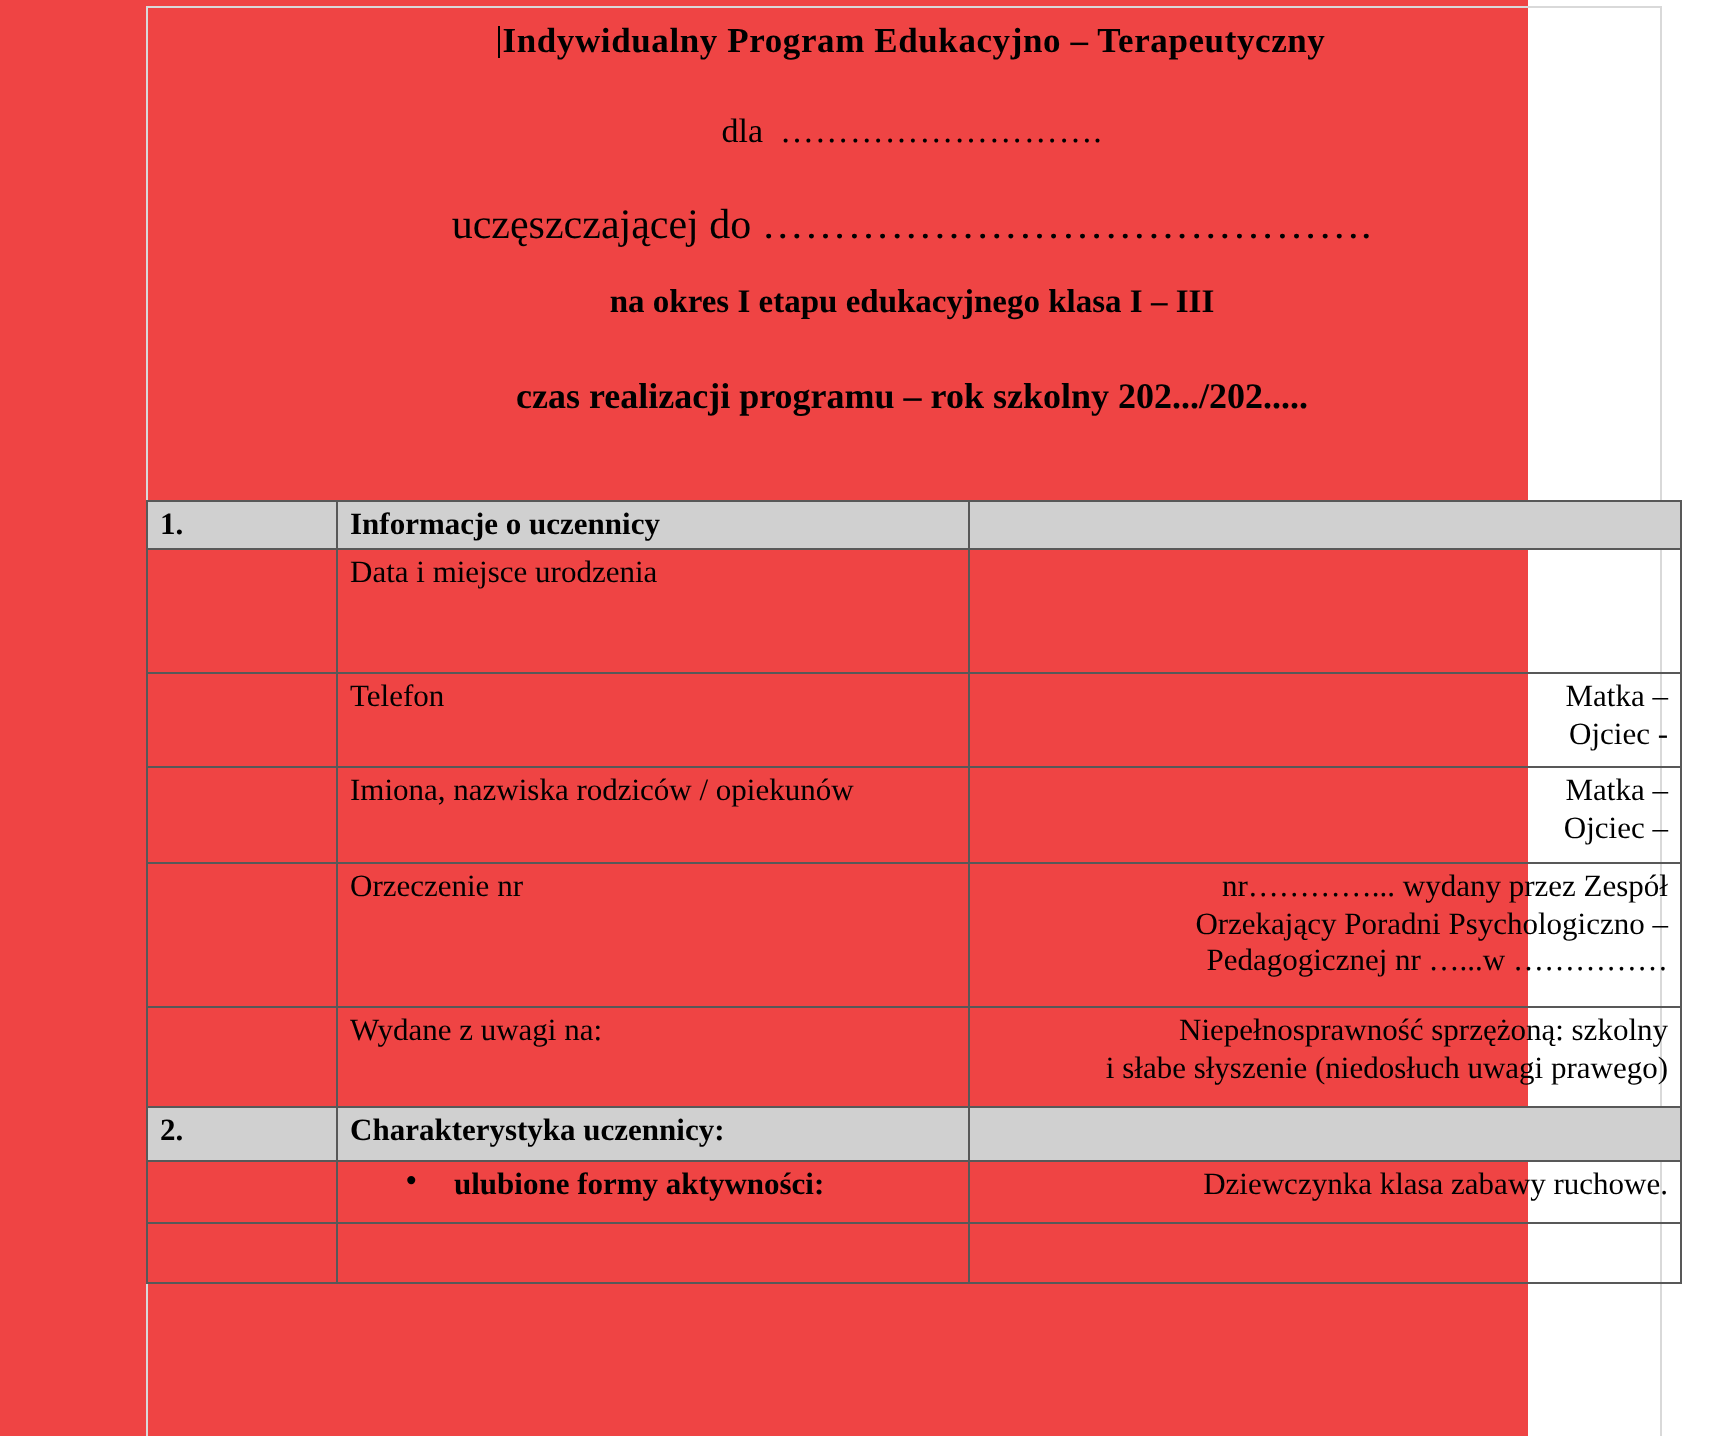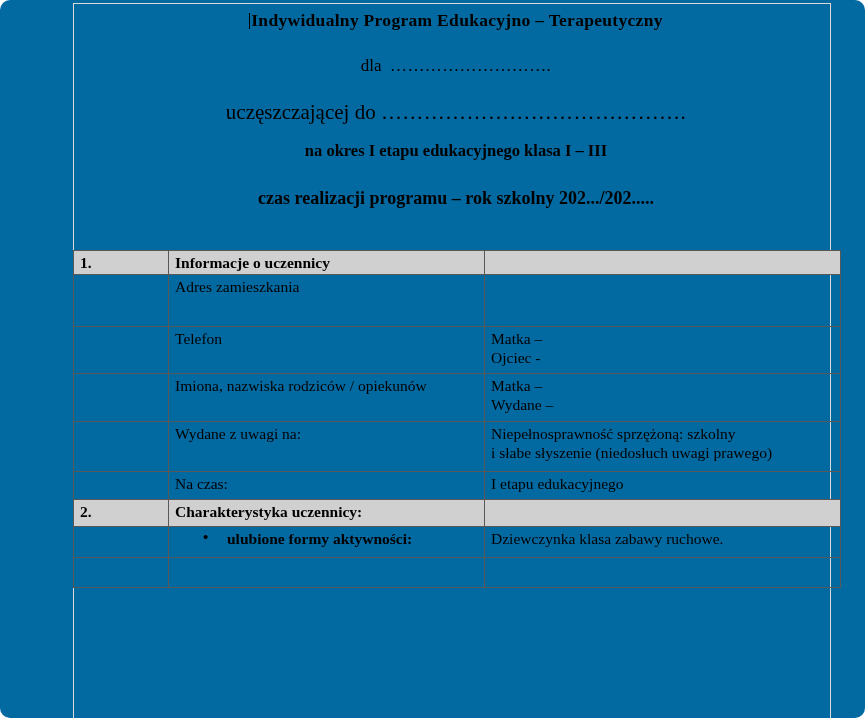--- a/index.html
+++ b/index.html
@@ -14,24 +14,23 @@
     font-family: "Liberation Serif", "DejaVu Serif", serif;
     color: #000000;
     -webkit-font-smoothing: antialiased;
   }
 
   
   .page {
     position: absolute;
     left: 0;
     top: 0;
-    width: 865px;
+    width: 764px;
     height: 718px;
-    background: #0369a1;
-    border-radius: 10px;
+    background: #ef4444;
   }
 
   
   .page-frame {
     position: absolute;
     left: 73px;
     top: 3px;
     width: 758px;
     height: 715px;
     border-left: 1px solid #d9d9d9;
@@ -95,21 +94,21 @@
   }
   col.c-num  { width: 95px; }
   col.c-lbl  { width: 316px; }
   col.c-val  { width: 356px; }
 
   tr.section > td {
     background: #d0d0d0;
     font-weight: bold;
   }
   td.val {
-    text-align: left;
+    text-align: right;
   }
   td.val .ln { display: block; }
   td.lbl .bullet-item {
     display: block;
     padding-left: 52px;
     position: relative;
     font-weight: bold;
   }
   td.lbl .bullet-item::before {
     content: "\2022";
@@ -148,62 +147,64 @@
       <col class="c-val">
     </colgroup>
     <tbody>
 
       <tr class="section">
         <td class="r-num">1.</td>
         <td class="lbl">Informacje o uczennicy</td>
         <td class="val"></td>
       </tr>
 
-
-      <tr style="height:52px">
-        <td></td>
-        <td class="lbl">Adres zamieszkania</td>
-        <td class="val"></td>
-      </tr>
+      <tr style="height:62px">
+        <td></td>
+        <td class="lbl">Data i miejsce urodzenia</td>
+        <td class="val"></td>
+      </tr>
+
 
       <tr style="height:47px">
         <td></td>
         <td class="lbl">Telefon</td>
         <td class="val">
           <span class="ln">Matka –</span>
           <span class="ln">Ojciec -</span>
         </td>
       </tr>
 
       <tr style="height:48px">
         <td></td>
         <td class="lbl">Imiona, nazwiska rodziców / opiekunów</td>
         <td class="val">
           <span class="ln">Matka –</span>
-          <span class="ln">Wydane –</span>
-        </td>
-      </tr>
-
+          <span class="ln">Ojciec –</span>
+        </td>
+      </tr>
+
+      <tr style="height:72px">
+        <td></td>
+        <td class="lbl">Orzeczenie nr</td>
+        <td class="val">
+          <span class="ln">nr…………... wydany przez Zespół</span>
+          <span class="ln">Orzekający Poradni Psychologiczno –</span>
+          <span class="ln">Pedagogicznej    nr …...w ……………</span>
+        </td>
+      </tr>
 
       <tr style="height:50px">
         <td></td>
         <td class="lbl">Wydane z uwagi na:</td>
         <td class="val">
           <span class="ln">Niepełnosprawność  sprzężoną: szkolny</span>
           <span class="ln">i słabe słyszenie (niedosłuch uwagi prawego)</span>
         </td>
       </tr>
 
-      <tr style="height:28px">
-        <td></td>
-        <td class="lbl">Na czas:</td>
-        <td class="val">
-          <span class="ln">I etapu edukacyjnego</span>
-        </td>
-      </tr>
 
       <tr class="section" style="height:27px">
         <td class="r-num">2.</td>
         <td class="lbl">Charakterystyka uczennicy:</td>
         <td class="val"></td>
       </tr>
 
       <tr style="height:31px">
         <td></td>
         <td class="lbl">

